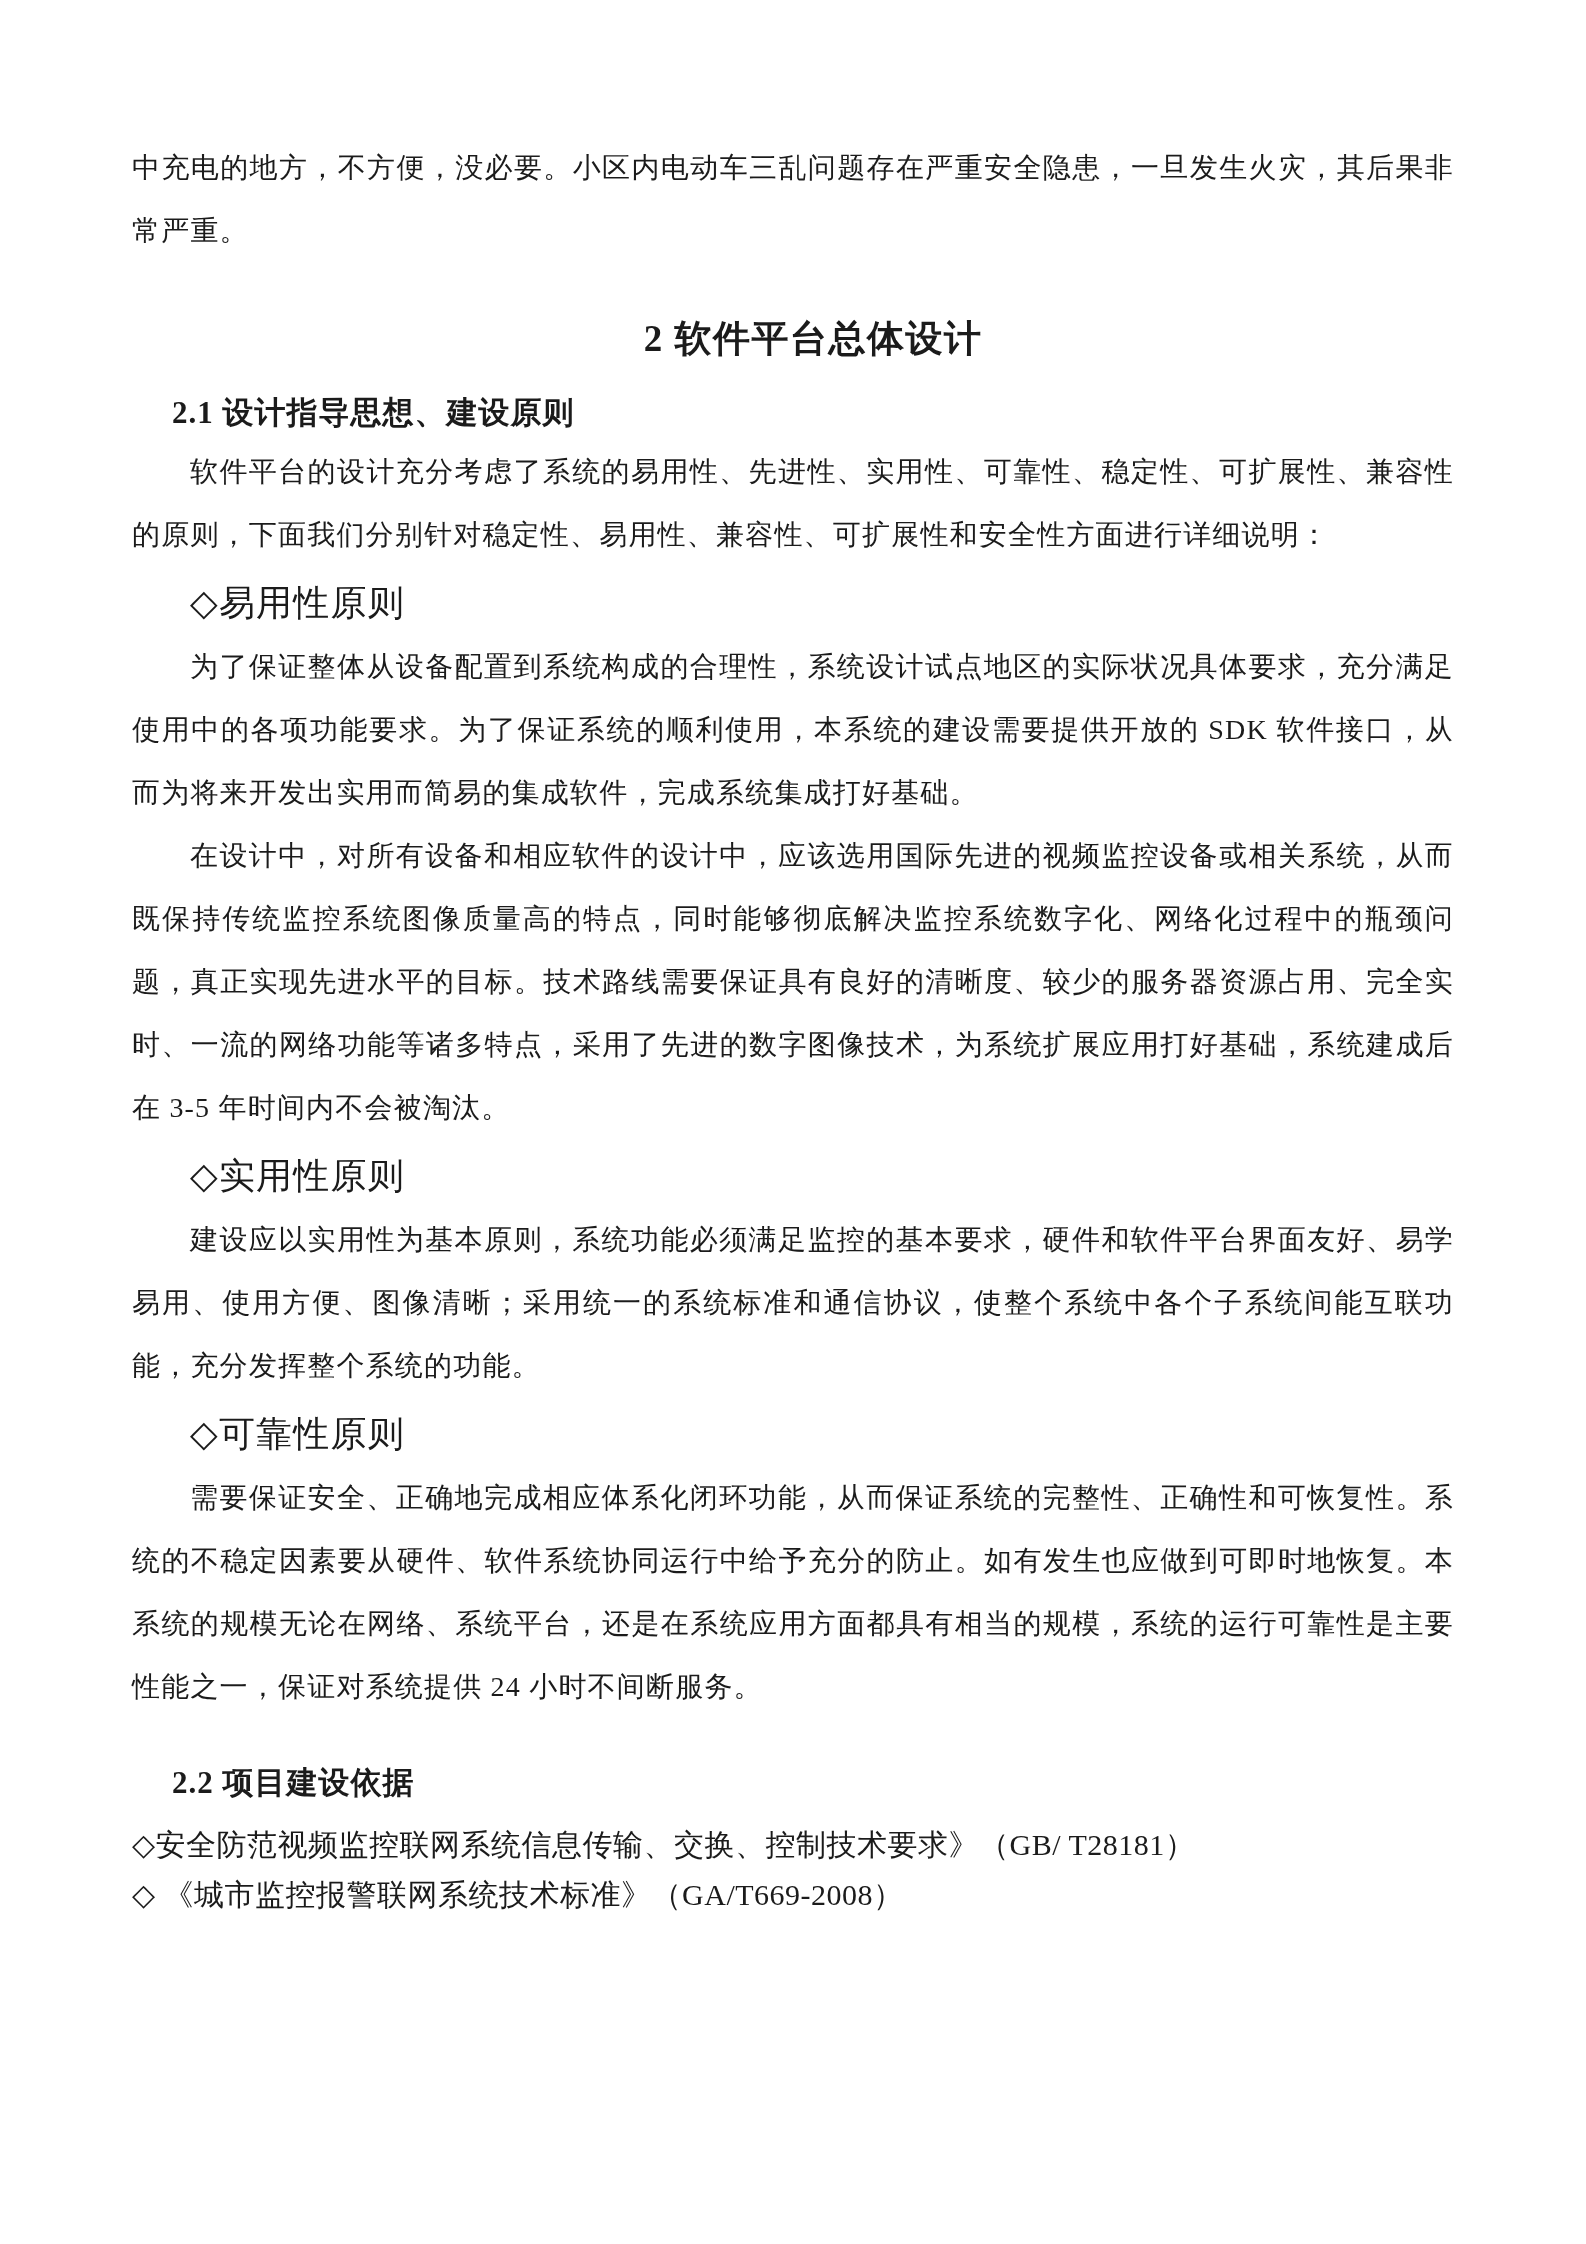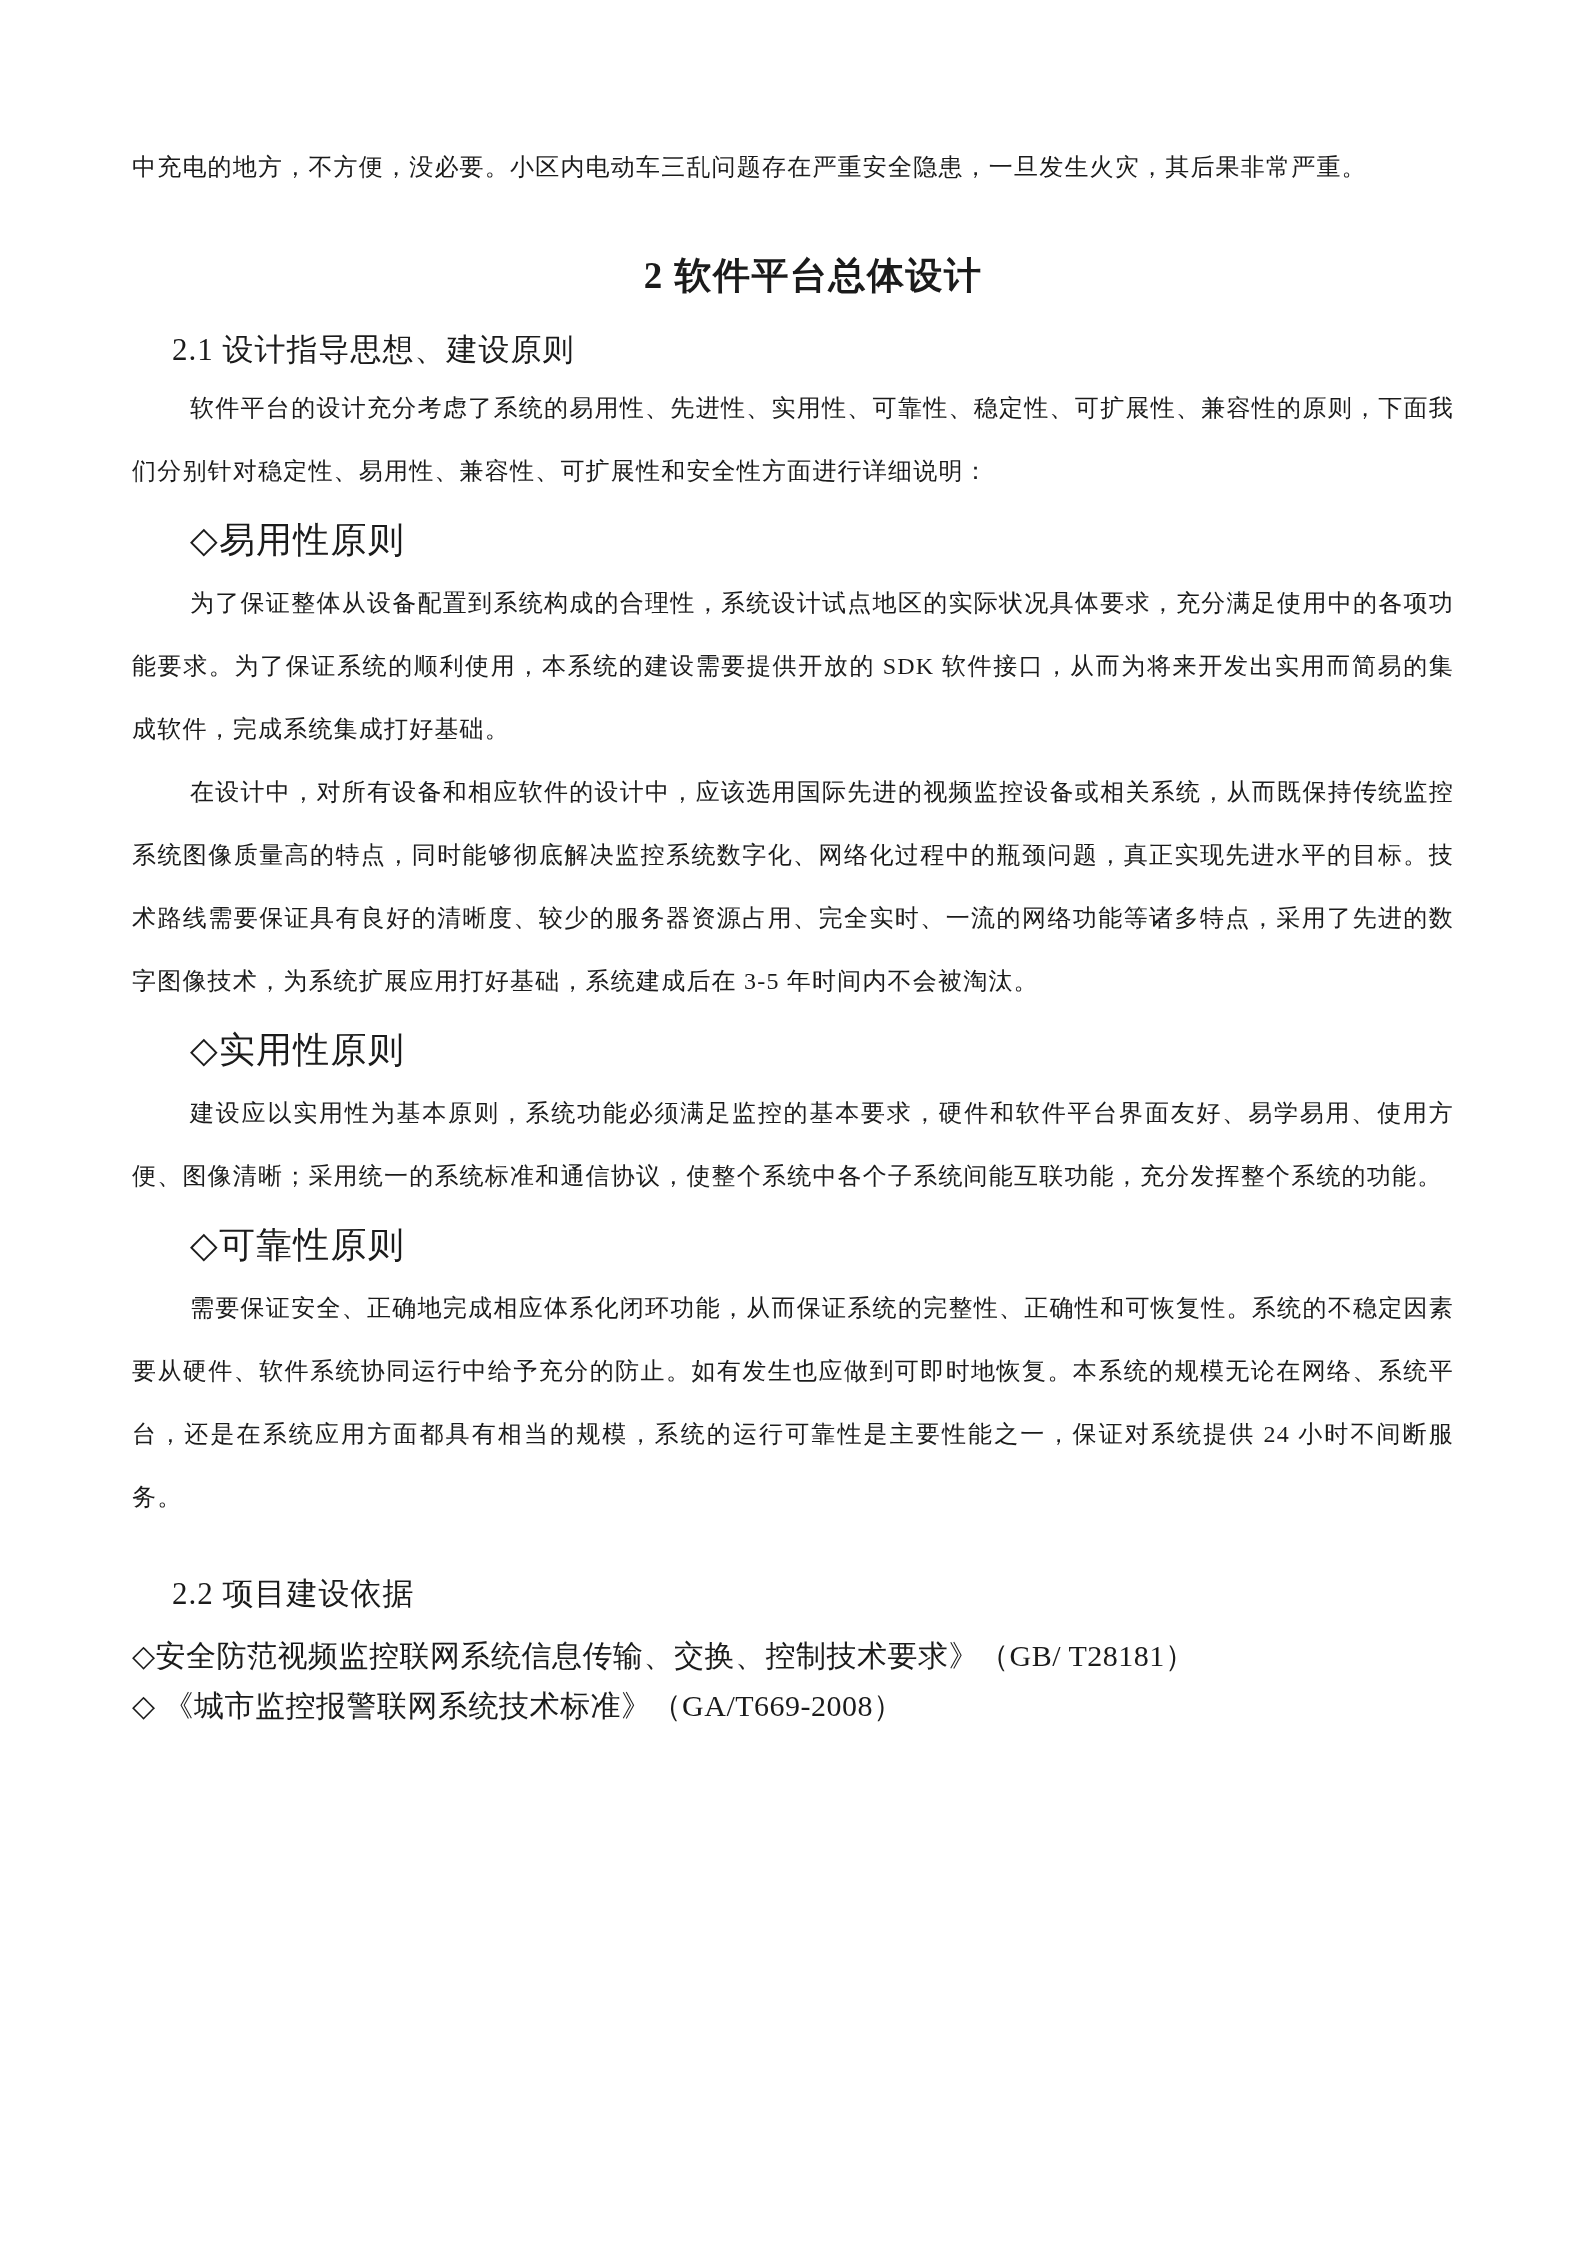--- a/index.html
+++ b/index.html
@@ -14,40 +14,40 @@
     color: #1b1b1b;
     font-family: "Liberation Serif", "DejaVu Serif", serif;
     overflow: hidden;
     margin: 0 auto;
     position: relative;
   }
   .content {
     padding: 136px 132px 0 132px;
   }
   .para {
-    font-size: 24px;
+    font-size: 28px;
     line-height: 63px;
     text-align: justify;
     text-justify: inter-character;
     letter-spacing: 1.2px;
     margin: 0;
   }
   .indent {
     text-indent: 58px;
   }
   .chapter-heading {
     font-size: 37px;
     font-weight: bold;
     letter-spacing: 1.5px;
     margin: 52px 0 8px 40px;
     text-align: center;
   }
   .section-heading {
     font-size: 31px;
-    font-weight: normal;
+    font-weight: bold;
     letter-spacing: 1px;
     margin: 28px 0 6px 40px;
   }
   .section-heading.tight {
     margin-top: 44px;
   }
   .principle-title {
     font-size: 36px;
     line-height: 63px;
     padding-left: 58px;

